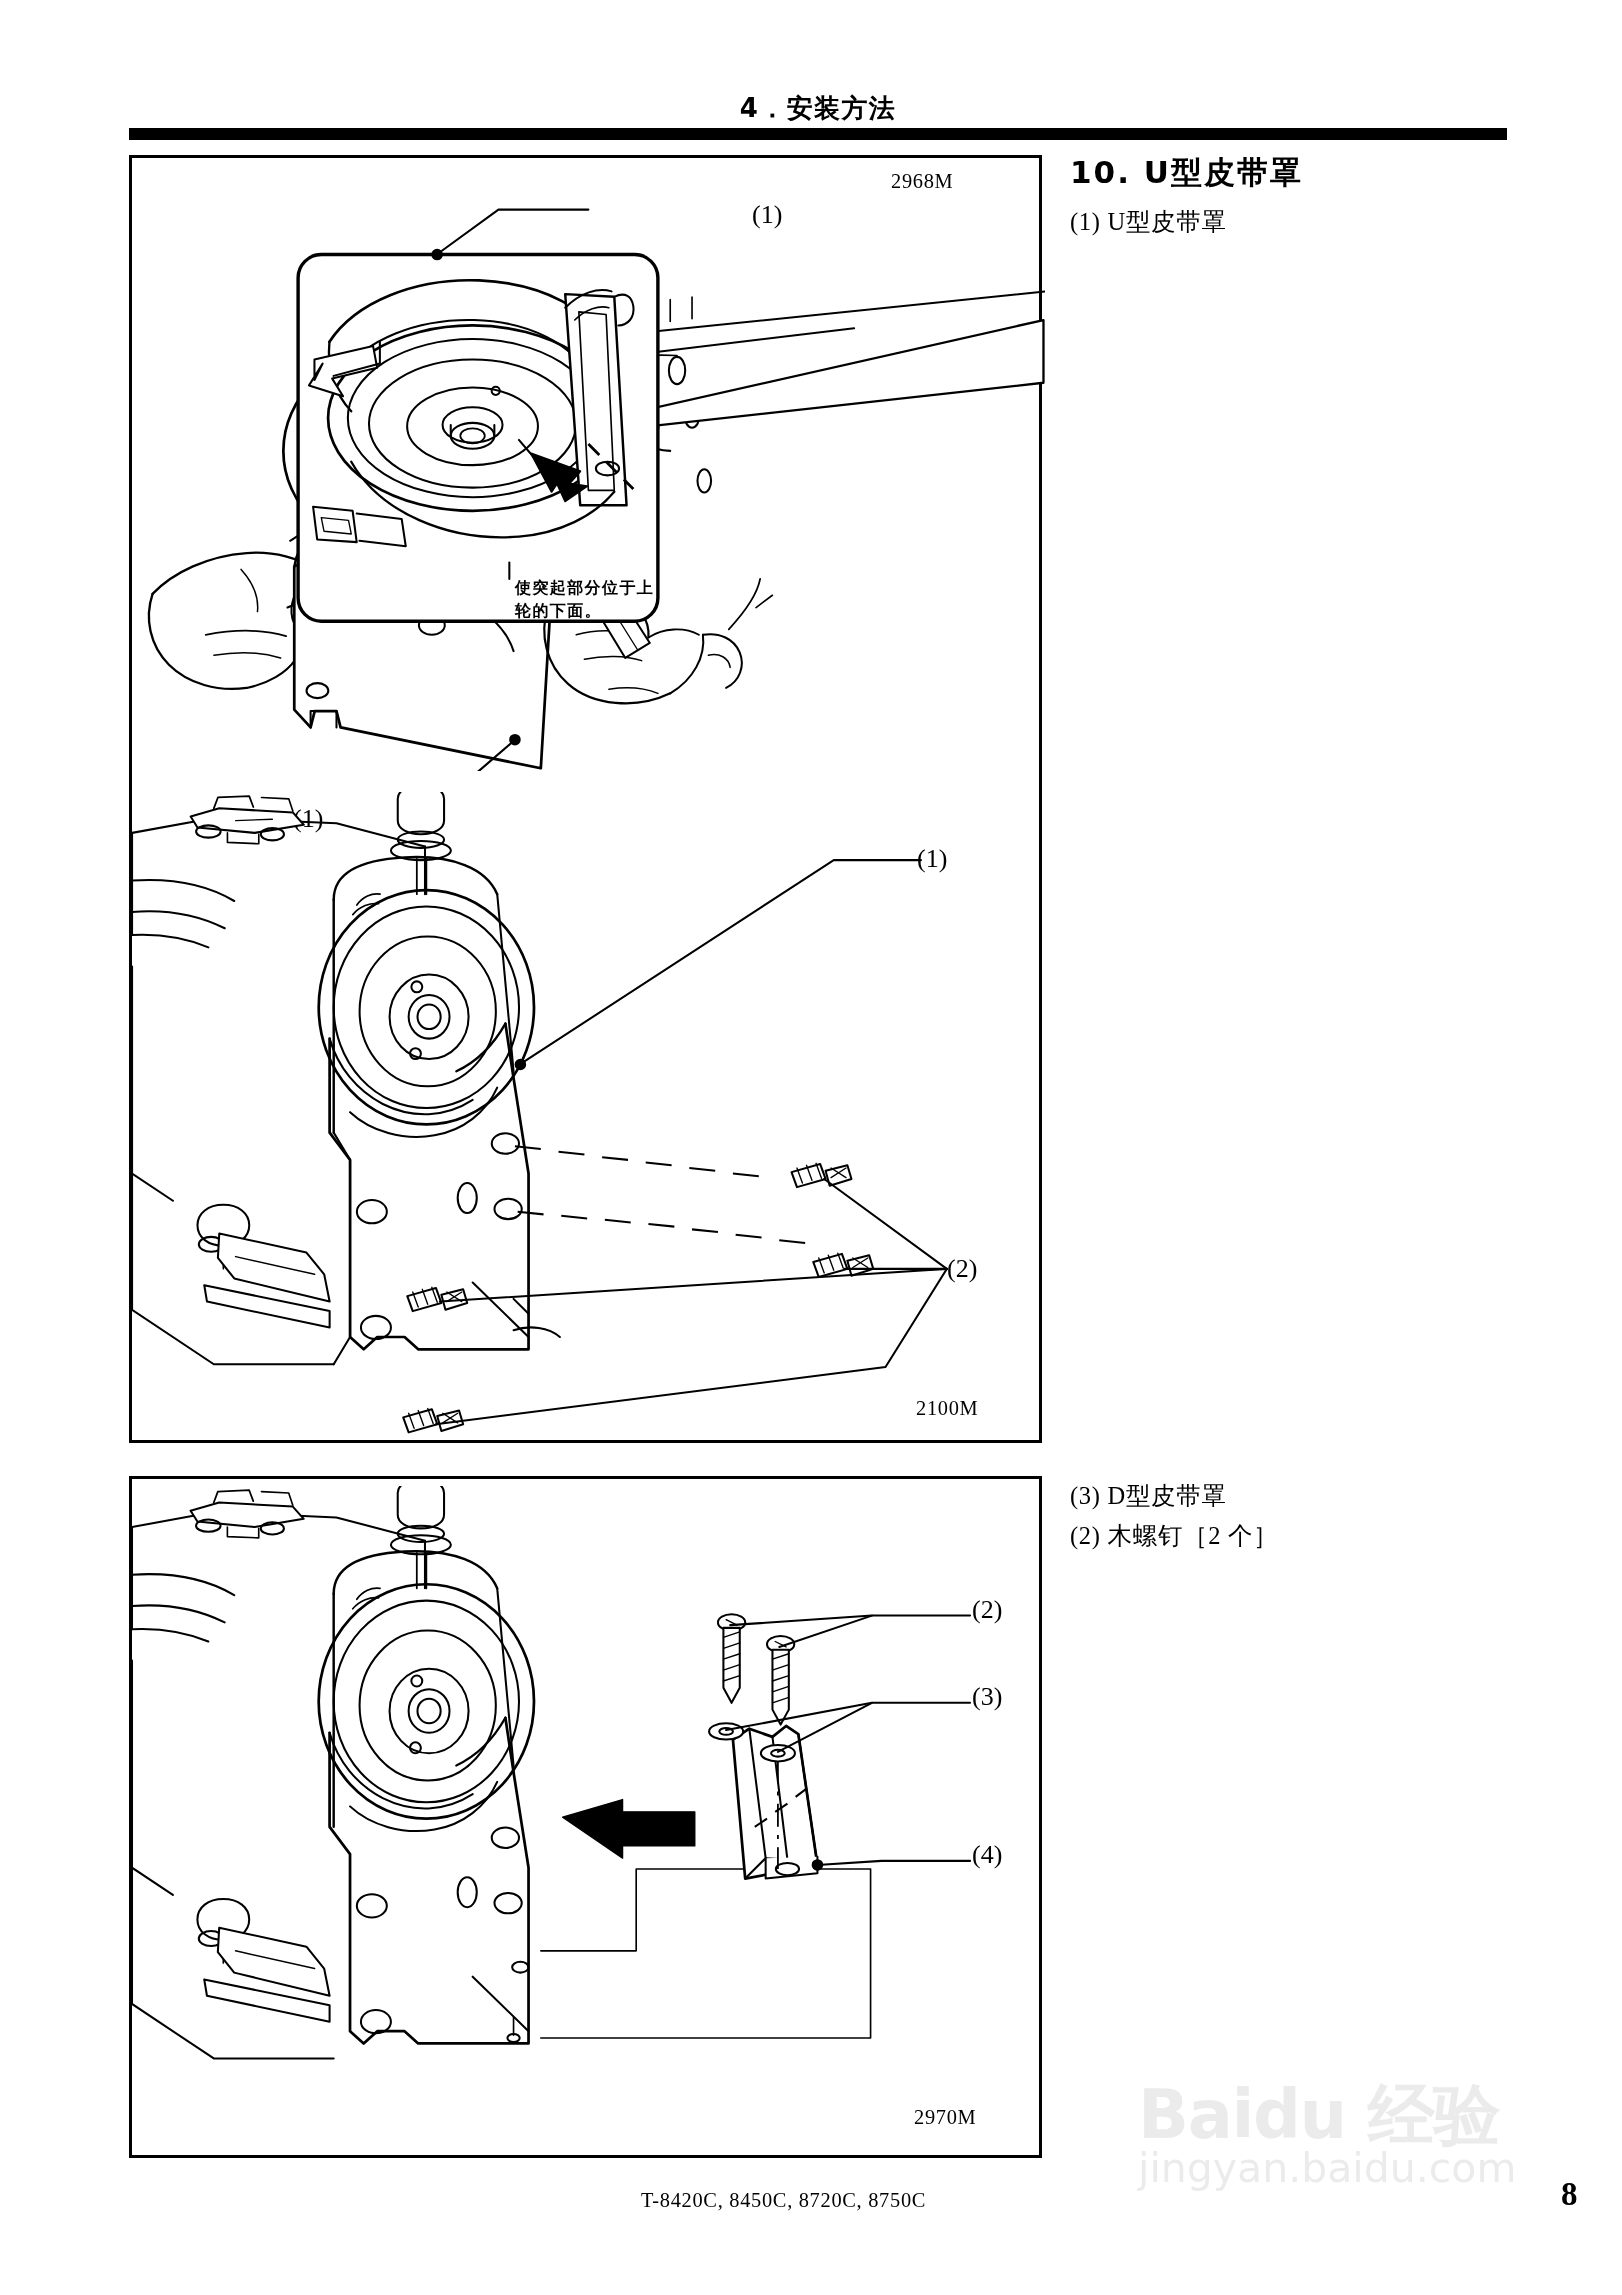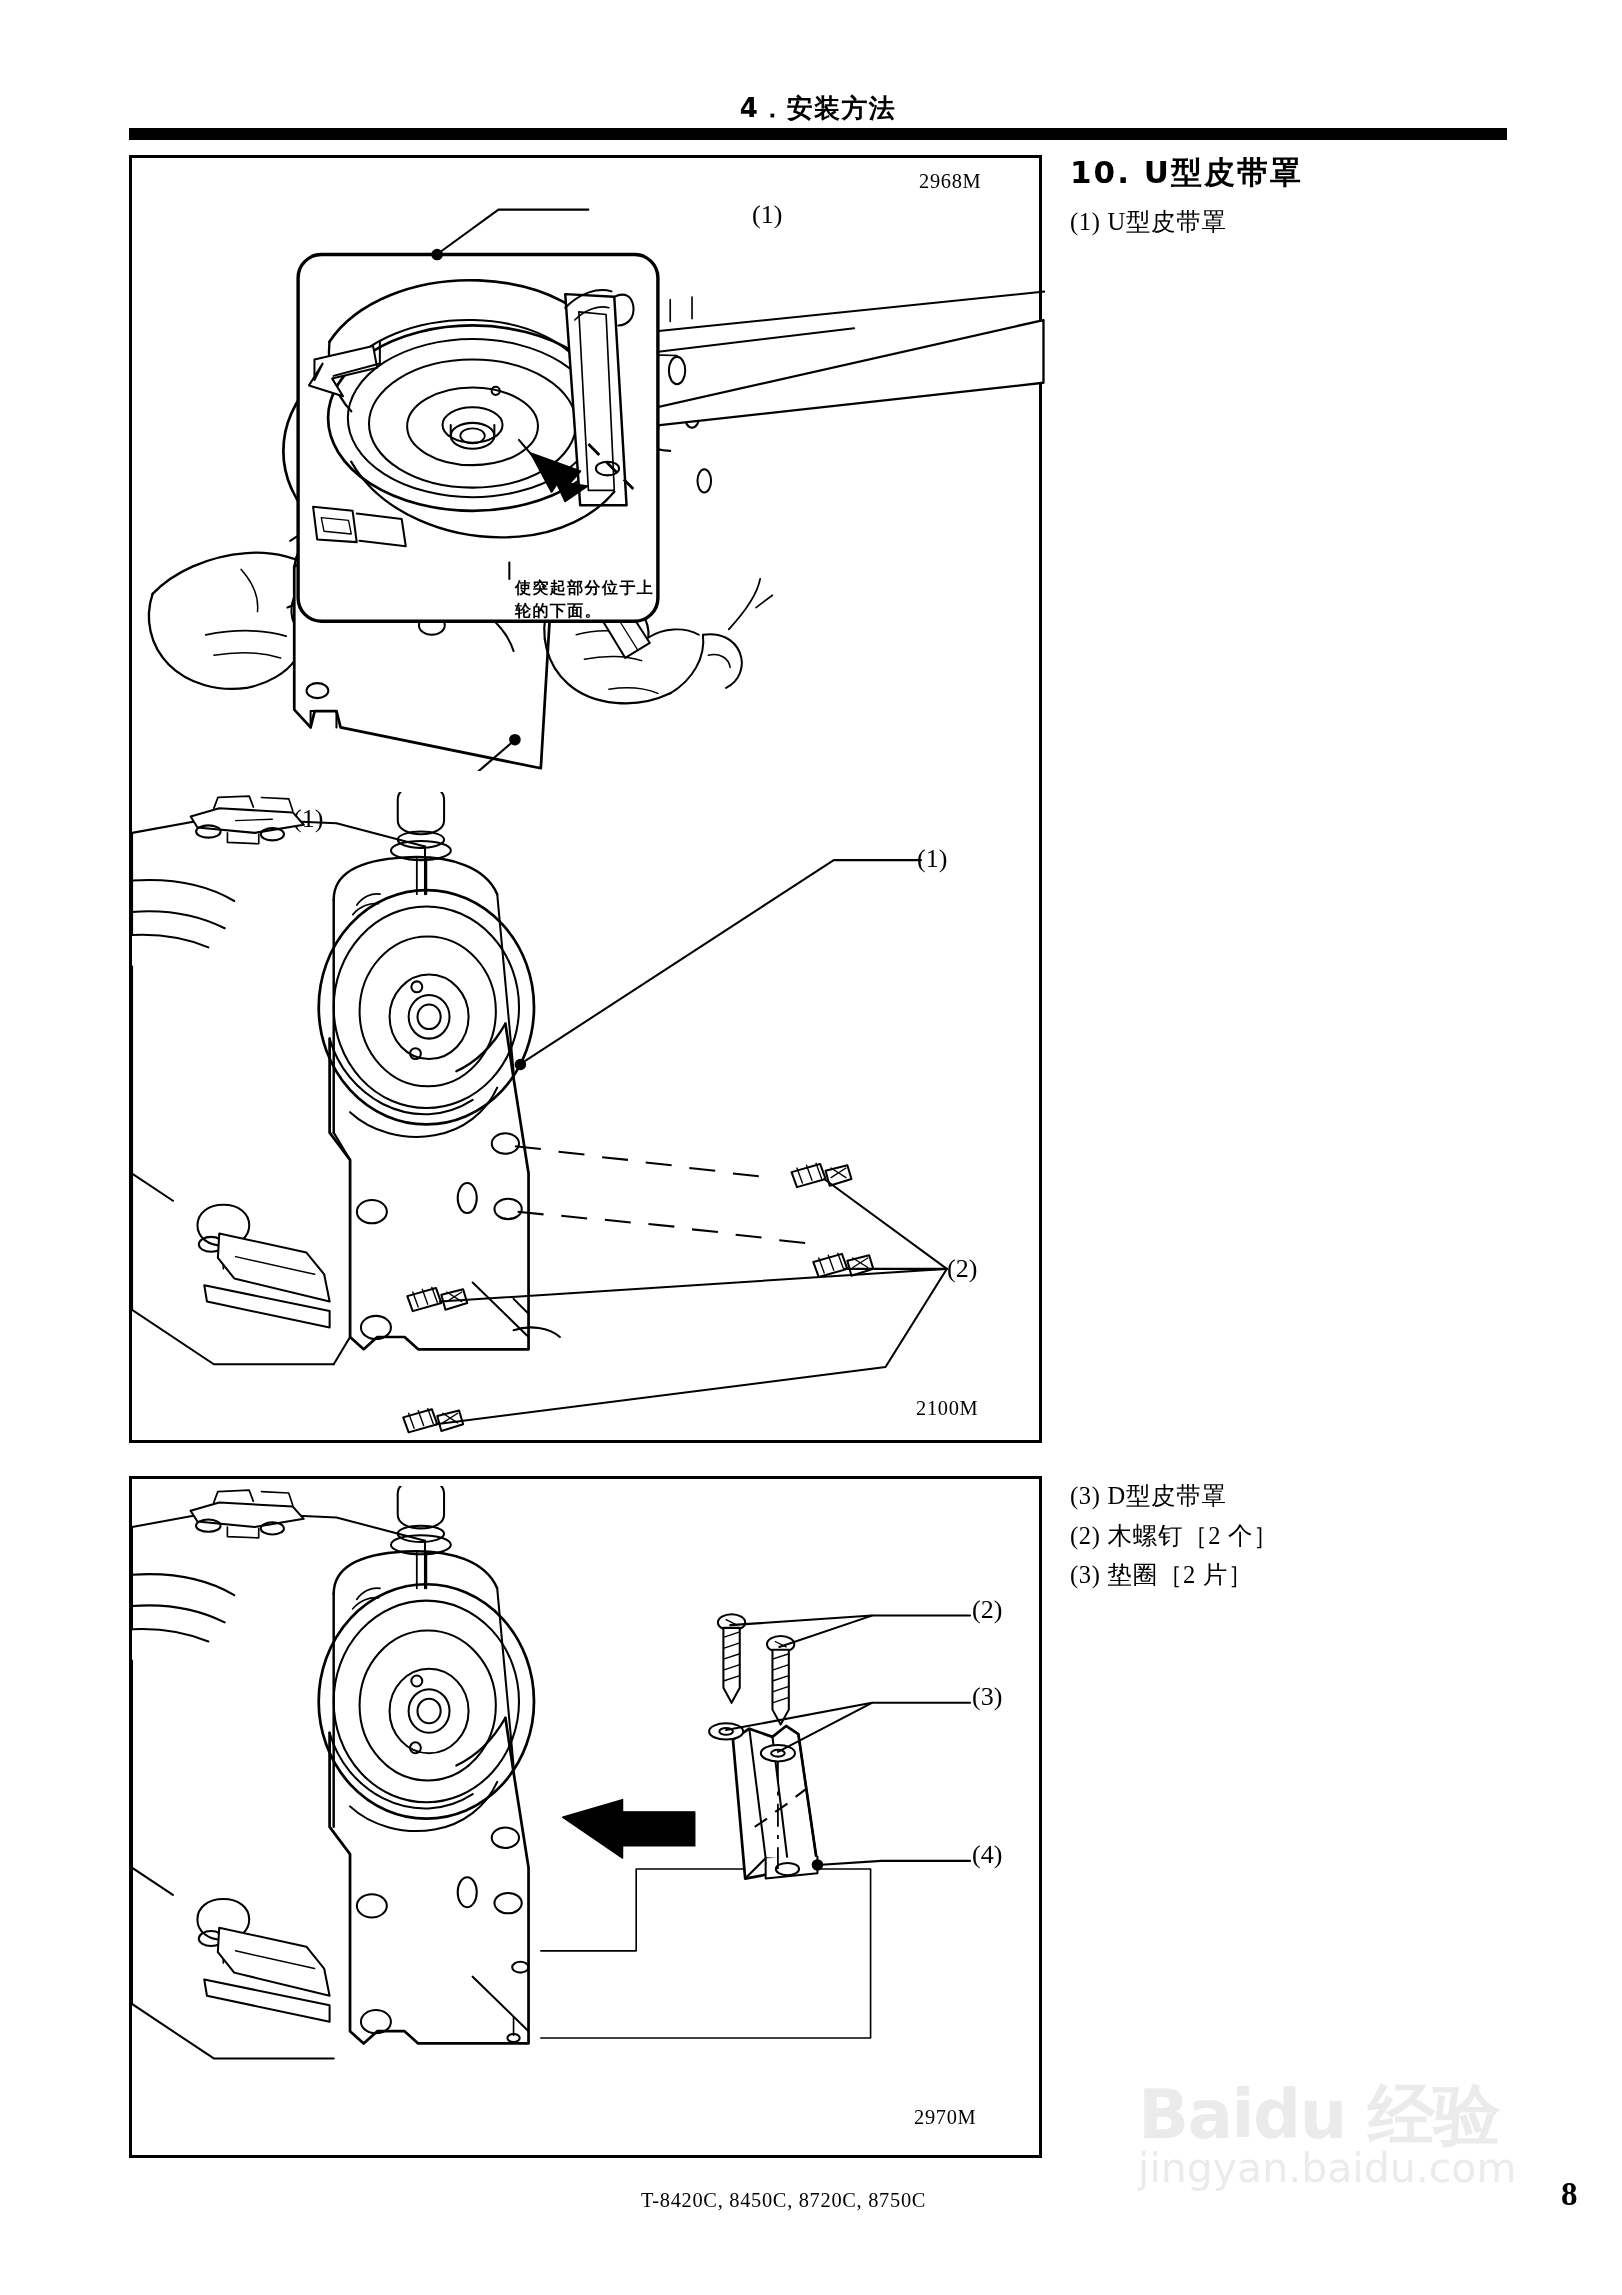--- a/index.html
+++ b/index.html
@@ -146,21 +146,21 @@
   }
 </style>
 </head>
 <body>
 
 <div id="header-chapter">4．安装方法</div>
 <div id="header-rule"></div>
 
 <div id="panel-top" class="figure-panel">
 
-  <div class="figure-code" style="left:787px; top:12.3px;text-align:center;">2968M</div>
+  <div class="figure-code" style="left:759px; top:12.3px;text-align:center;">2968M</div>
 
   <div class="figure-code" style="left:784px; top:1239px;">2100M</div>
 
   <div class="lineart">
     <svg width="913" height="613" viewBox="0 0 1340 900" fill="none" stroke="#000" stroke-width="3" stroke-linecap="round" stroke-linejoin="round">
 
       <path d="M30 640 C 60 608, 112 584, 168 580 C 210 577, 246 588, 268 604" stroke-width="3.4"></path>
       <path d="M268 604 C 250 620, 236 640, 234 660 C 232 684, 246 700, 268 706" stroke-width="3"></path>
       <path d="M30 640 C 18 676, 26 716, 54 744 C 82 772, 126 784, 168 778" stroke-width="3.4"></path>
       <path d="M168 778 C 200 772, 226 756, 240 736" stroke-width="3"></path>
@@ -546,21 +546,20 @@
 </div>
 
 <div id="section-10" class="section-block">
   <div class="section-title">10. U型皮带罩</div>
   <div class="section-item">(1) U型皮带罩</div>
 </div>
 
 <div id="section-11" class="section-block">
   <div class="section-item">(3) D型皮带罩</div>
   <div class="section-item">(2) 木螺钉［2 个］</div>
-  <div class="section-item">(3) 垫圈［2 片］</div>
 </div>
 
 <div id="watermark">
   <div class="wm-line1">Baidu 经验</div>
   <div class="wm-line2">jingyan.baidu.com</div>
 </div>
 
 <div id="footer-model">T-8420C, 8450C, 8720C, 8750C</div>
 <div id="page-number">8</div>
 

